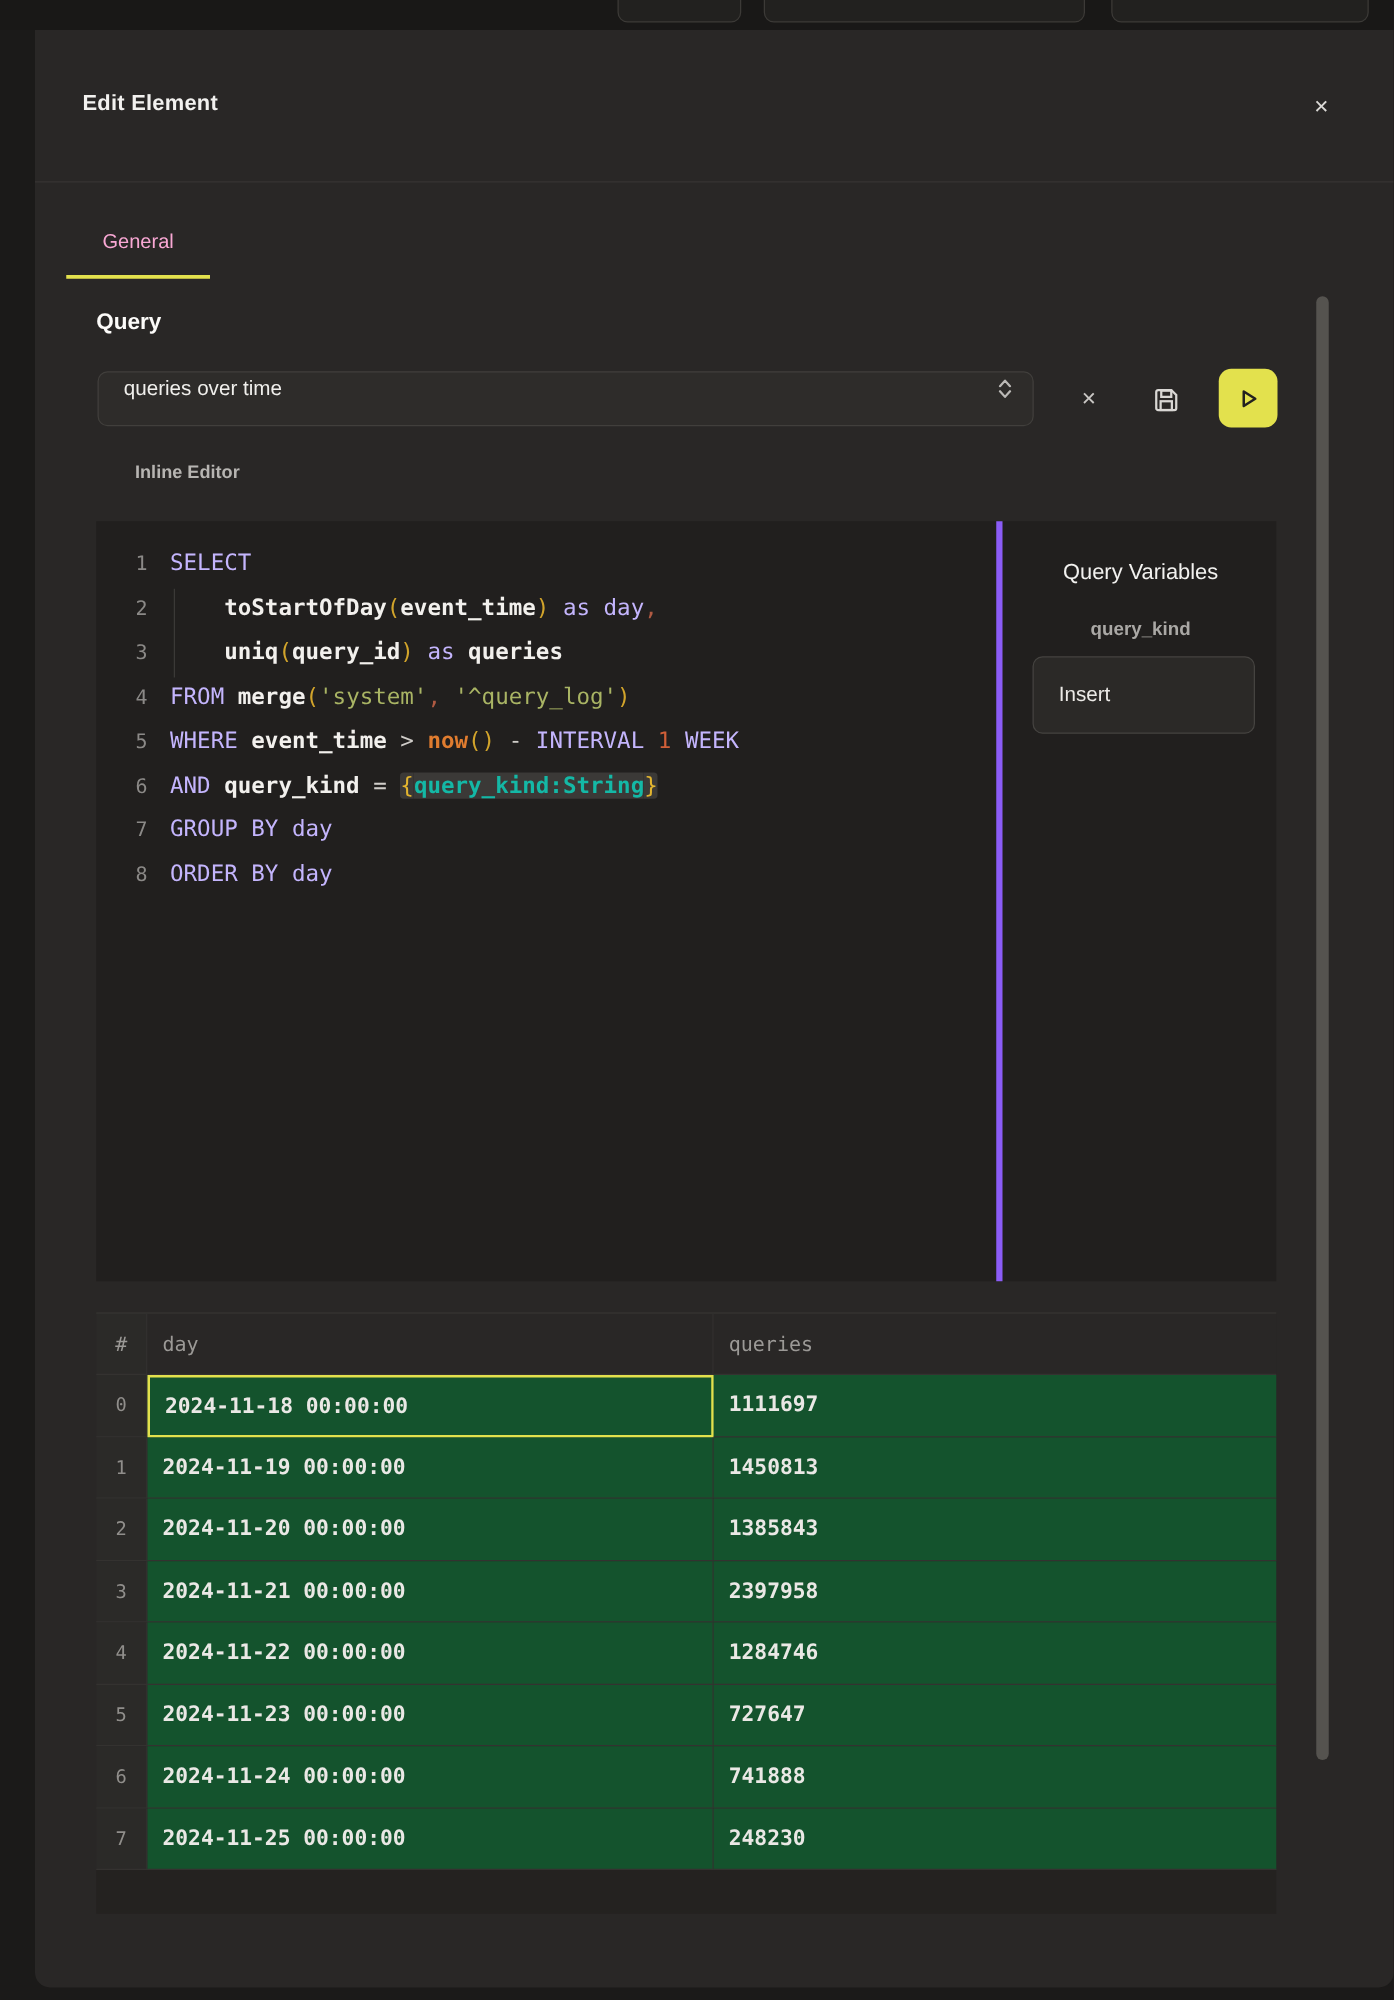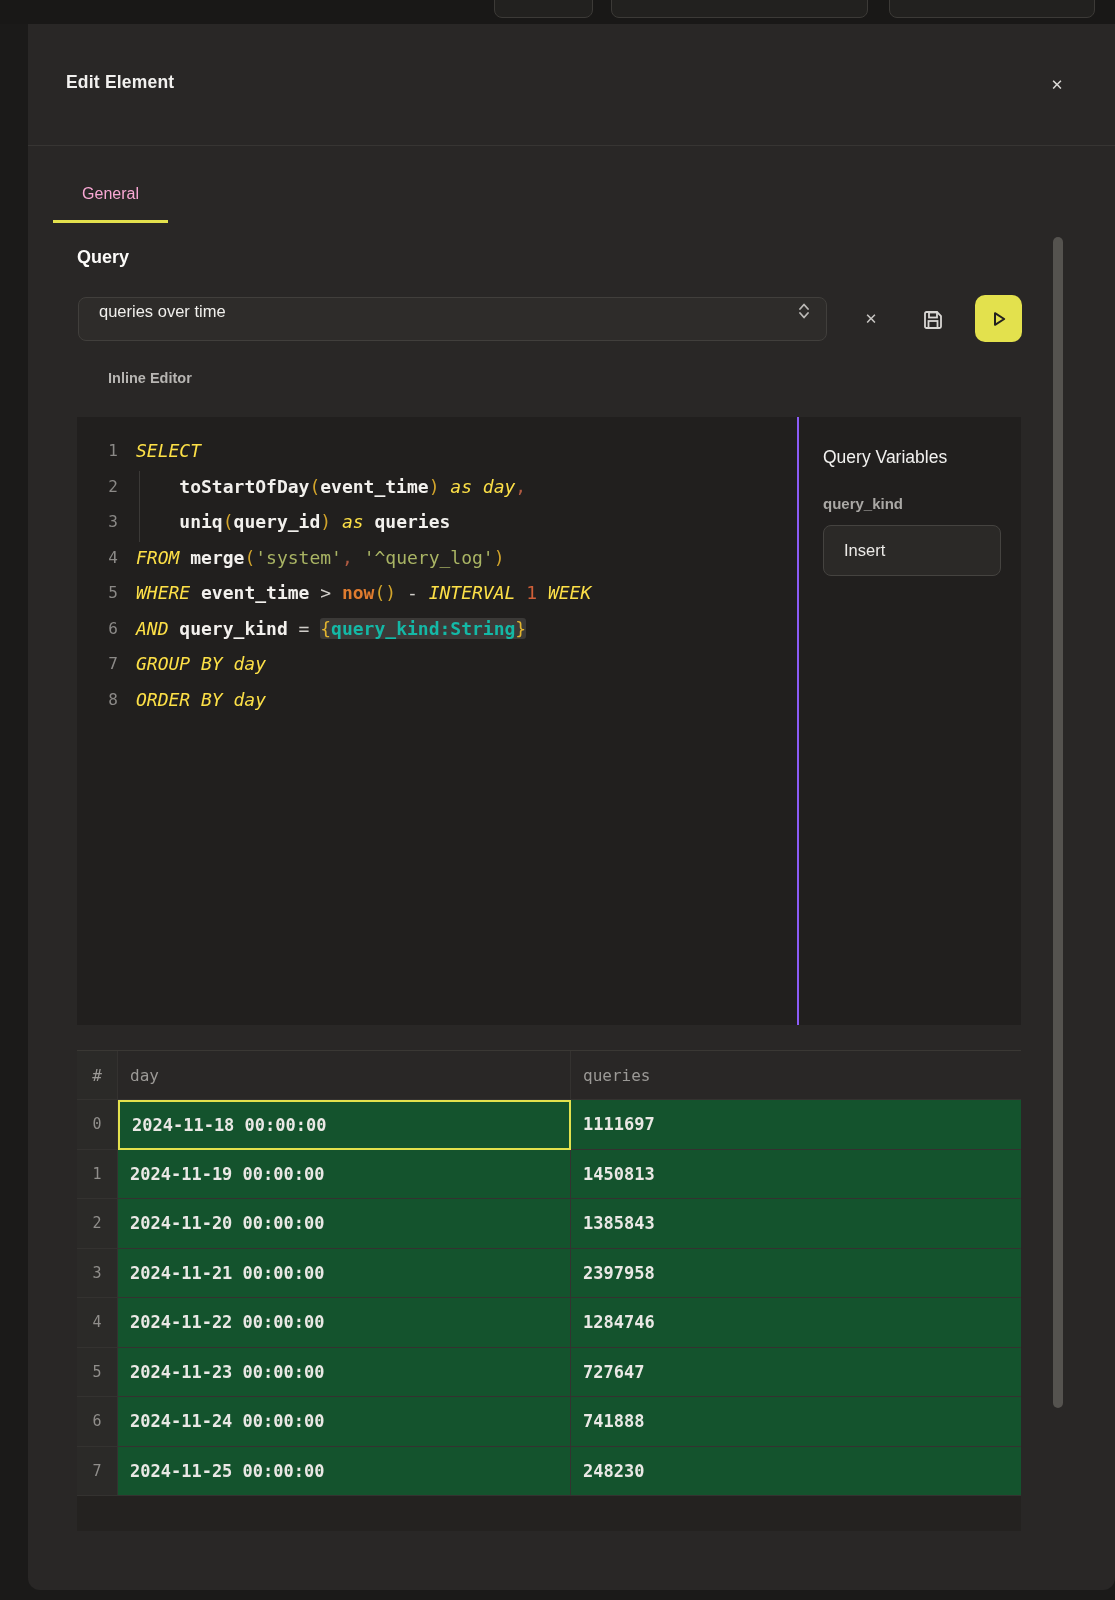--- a/index.html
+++ b/index.html
@@ -28,37 +28,37 @@
   .run-btn{position:absolute;left:947px;top:271px;width:47px;height:47px;background:var(--accent);border-radius:10px;display:flex;align-items:center;justify-content:center;cursor:pointer;}
   .inline-label{position:absolute;left:49px;top:346px;font-size:14.5px;font-weight:600;color:#b7b5b2;margin-left:31px;}
   
   .editor{position:absolute;left:49px;top:393px;width:944px;height:608px;background:#211f1e;display:flex;}
   .code-area{width:720px;position:relative;padding-top:16px;box-sizing:border-box;
     font-family:"DejaVu Sans Mono", monospace;font-size:18px;line-height:35.5px;}
   .indent-guide{position:absolute;left:62px;top:54px;width:1px;height:71px;background:#3b3937;}
   .code-line{display:flex;white-space:pre;}
   .code-line .ln{width:41px;text-align:right;color:#8b8987;font-size:16px;flex:none;}
   .code-line .ct{margin-left:18px;}
-  .c-kw{color:#fde047;font-style:italic;}
+  .c-kw{color:#c4b5fd;}
   .c-id{color:#f2f0ed;font-weight:700;}
   .c-p{color:#d2a42b;}
   .c-str{color:#a9b464;}
   .c-nw{color:#e07c2f;font-weight:700;}
   .c-num{color:#d15f38;}
   .c-op{color:#d0cdc9;}
   .c-cm{color:#b05a42;}
   .c-chb{color:#e2b42f;background:#3b3937;}
   .c-cht{color:#14b8a6;font-weight:700;background:#3b3937;}
   .chip-l{border-radius:3px 0 0 3px;}
   .chip-r{border-radius:0 3px 3px 0;}
   
-  .qv-panel{width:224px;box-sizing:border-box;border-left:2px solid #8b5cf6;padding:30px 22px 0 24px;}
+  .qv-panel{width:224px;box-sizing:border-box;border-left:5px solid #8b5cf6;padding:30px 22px 0 24px;text-align:center;}
   .qv-title{color:#f2f1ef;font-size:17.5px;font-weight:500;}
   .qv-var{color:#aaa8a5;font-size:15px;font-weight:600;margin-top:27px;}
-  .insert-btn{margin-top:13px;width:178px;height:51px;box-sizing:border-box;background:#2b2927;border:1px solid #454340;border-radius:8px;color:#eceae7;font-size:16.5px;display:flex;align-items:center;padding-left:20px;cursor:pointer;}
+  .insert-btn{margin-top:13px;width:178px;height:62px;box-sizing:border-box;background:#2b2927;border:1px solid #454340;border-radius:8px;color:#eceae7;font-size:16.5px;display:flex;align-items:center;padding-left:20px;cursor:pointer;}
   
   .rtable{position:absolute;left:49px;top:1026px;width:944px;font-family:"DejaVu Sans Mono", monospace;border-top:1px solid #3a3834;}
   .trow{display:grid;grid-template-columns:41px 453px 450px;height:49.5px;}
   .trow.head{height:49px;}
   .tcell{box-sizing:border-box;display:flex;align-items:center;padding-left:12px;
     background:#14532d;border-bottom:1px solid #343230;border-right:1px solid #343230;
     color:#eae8e5;font-size:17px;font-weight:700;overflow:hidden;}
   .tcell:last-child{border-right:none;}
   .tcell.idx{justify-content:center;padding-left:0;background:#2b2a28;color:#908e8b;font-size:15px;font-weight:400;}
   .trow.head .tcell{background:#292726;color:#9b9996;font-size:16px;font-weight:400;}

